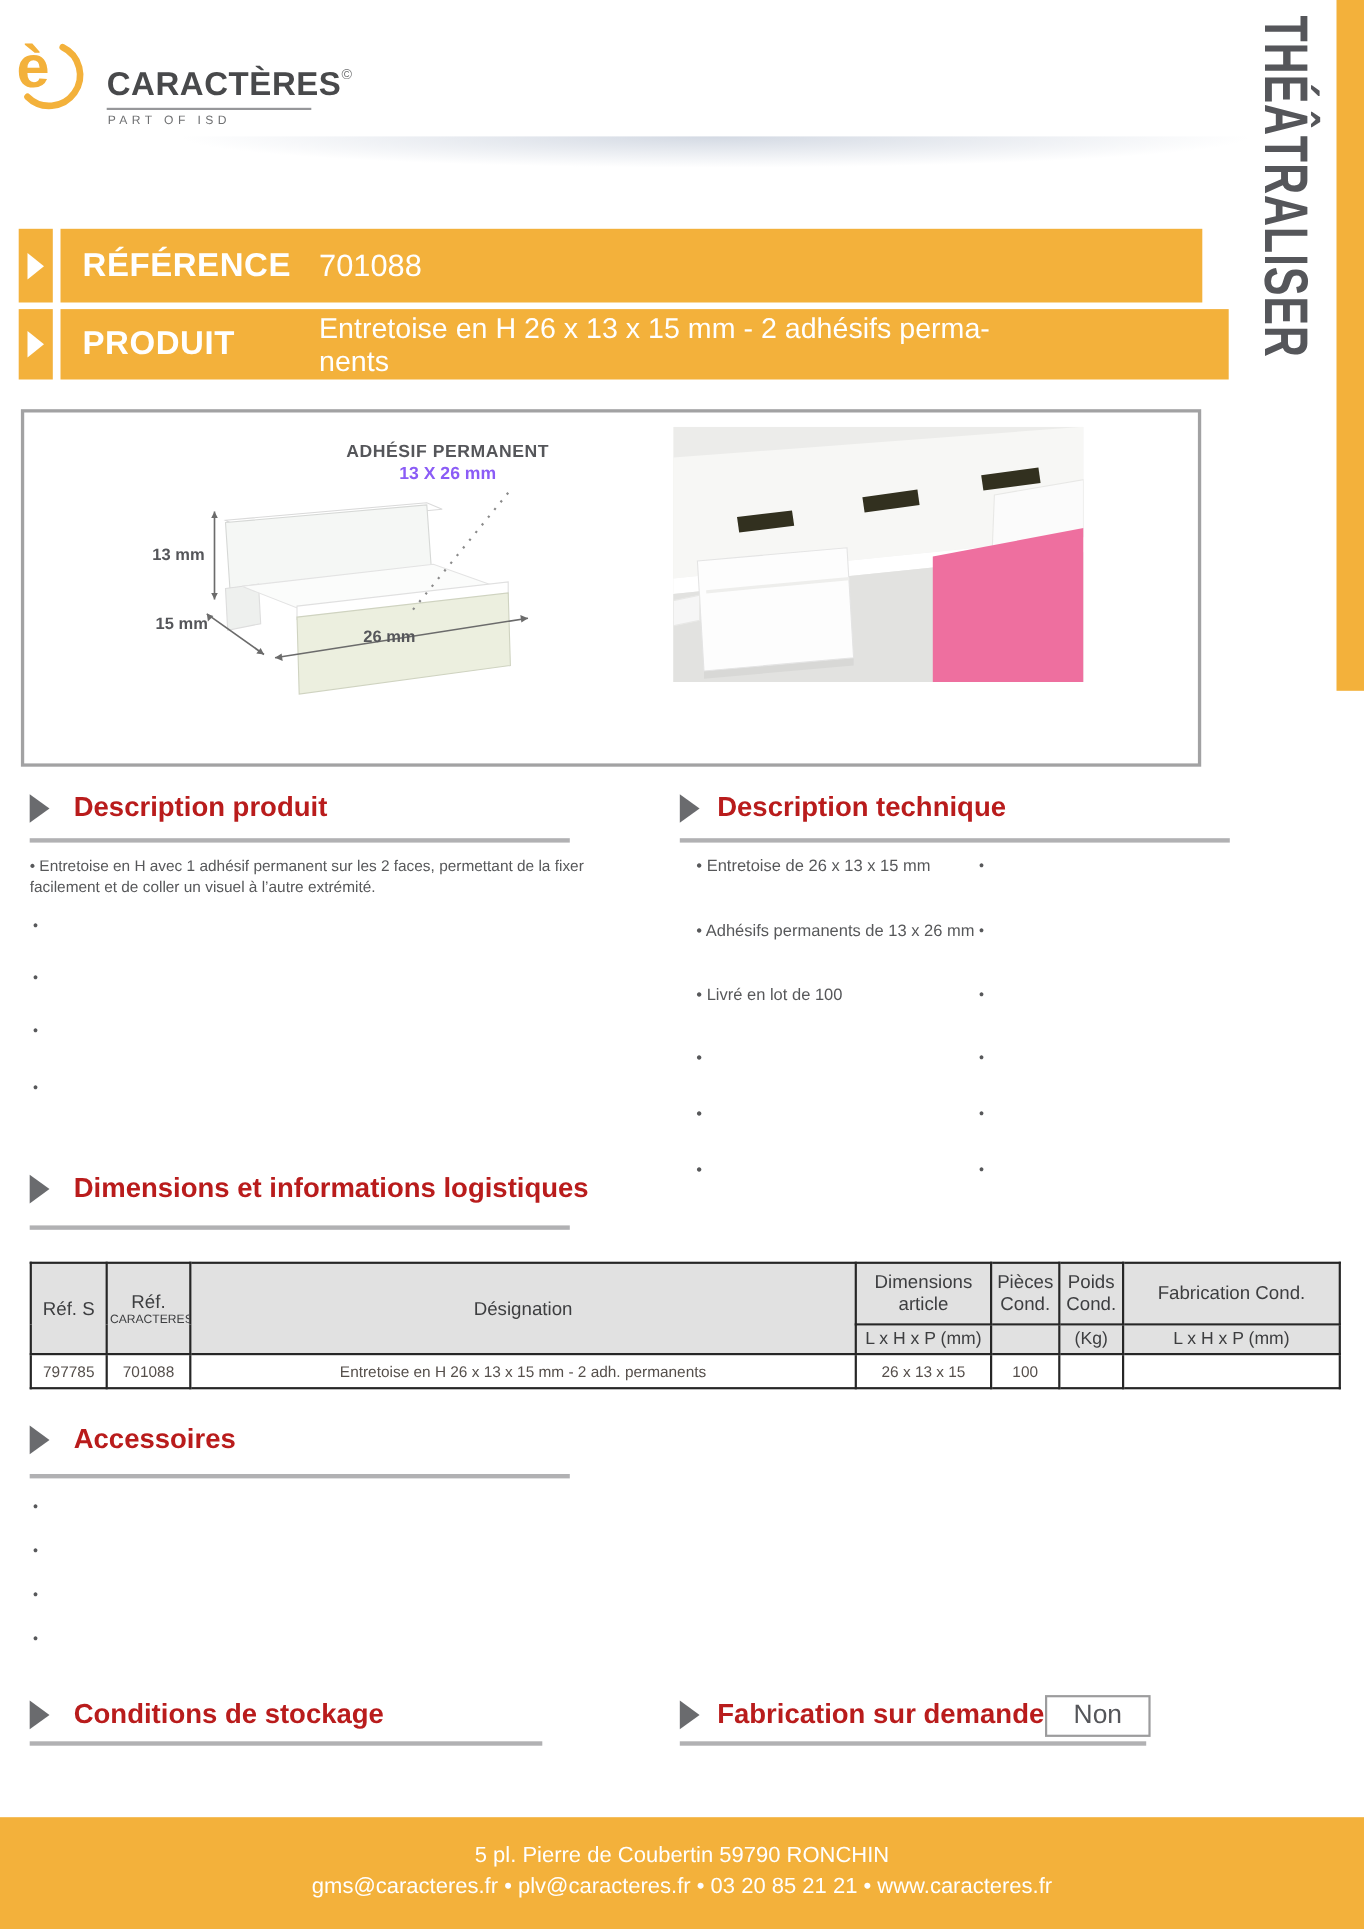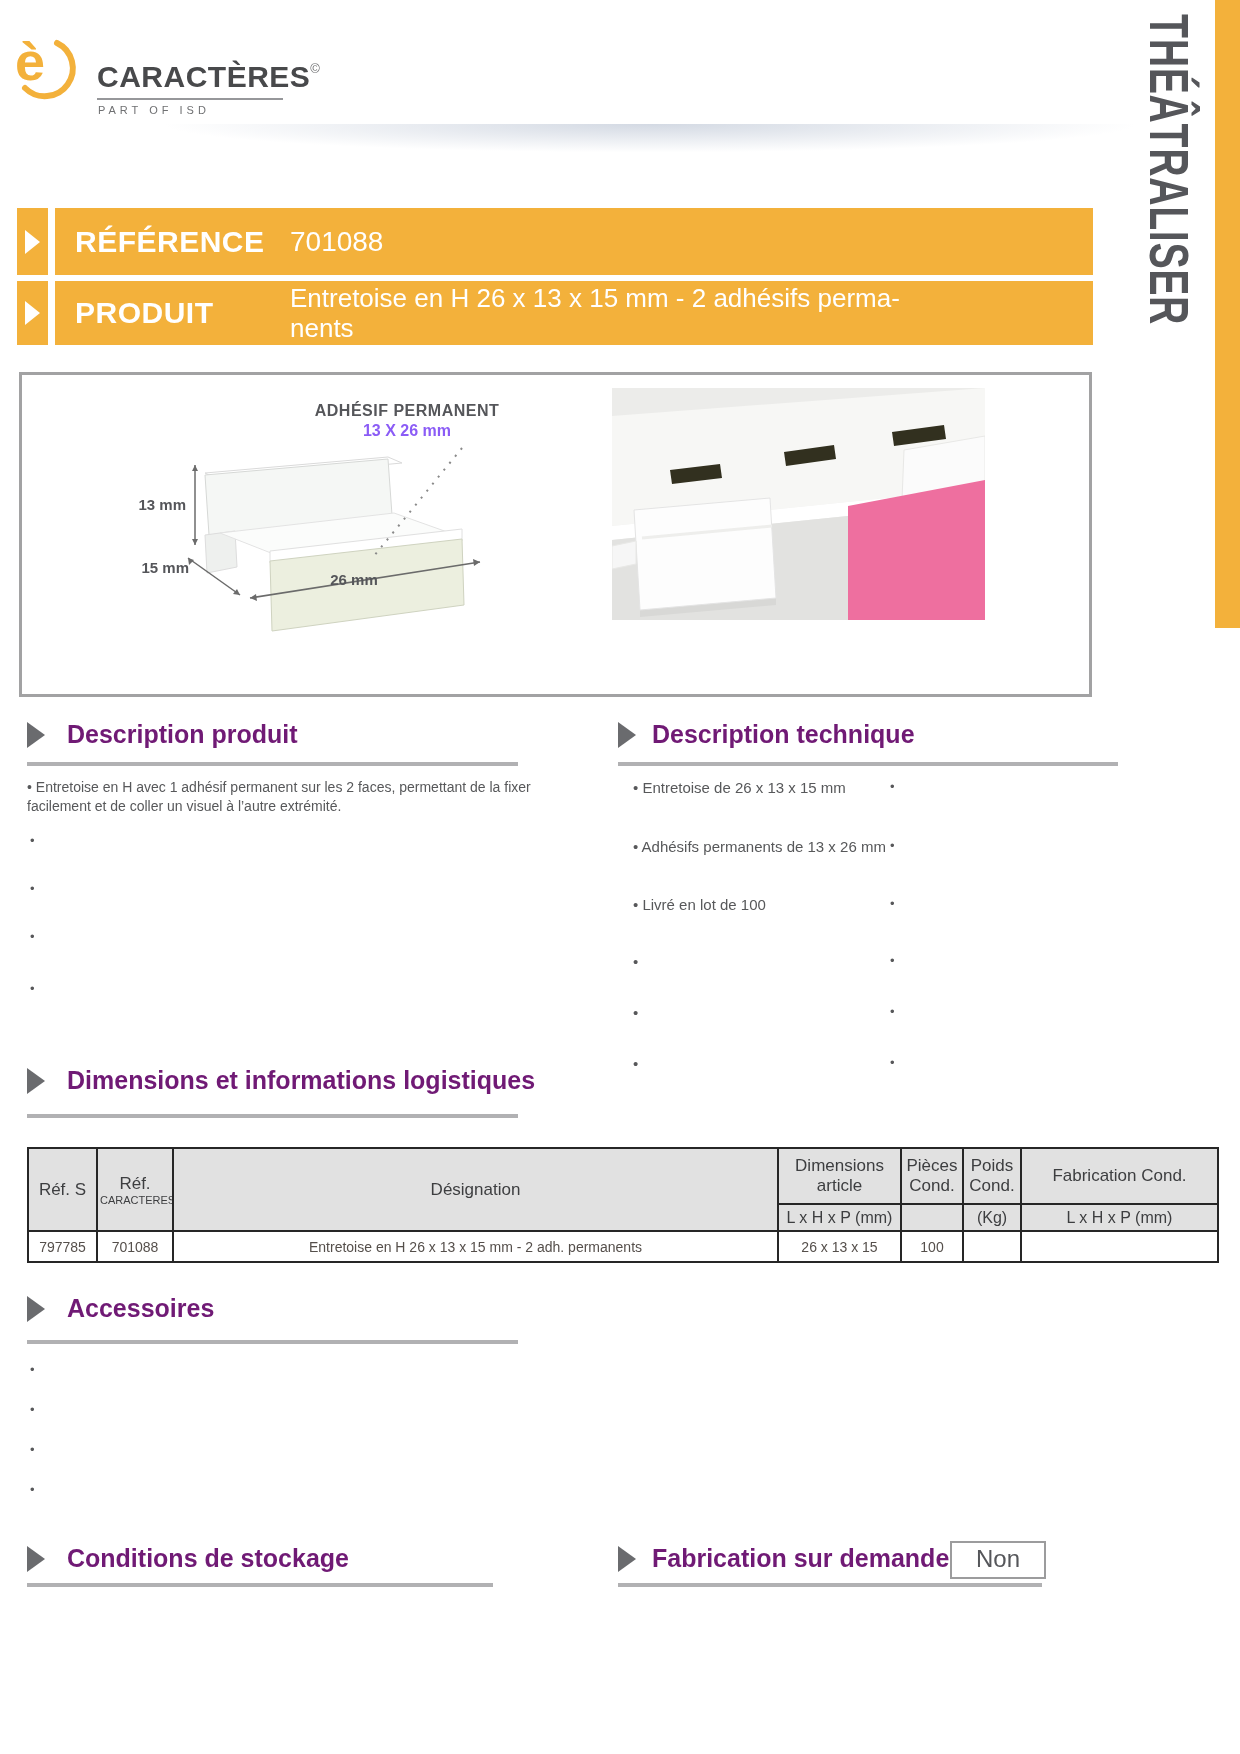--- a/index.html
+++ b/index.html
@@ -23,39 +23,39 @@
   .vertical-banner{position:absolute;left:1202px;top:14px;transform-origin:0 0;
      transform:rotate(90deg) scaleX(.70);font-size:56px;font-weight:bold;color:#55565A;
      letter-spacing:1px;white-space:nowrap;}
 
   
   .chip{position:absolute;left:17px;width:31px;background:#F3B13B;display:flex;align-items:center;justify-content:center;}
   .chip-tri{width:0;height:0;border-left:15px solid #fff;border-top:12px solid transparent;border-bottom:12px solid transparent;}
   .bar{position:absolute;left:55px;width:1038px;background:#F3B13B;color:#fff;}
   .bar-label{position:absolute;left:20px;top:50%;transform:translateY(-50%);font-size:30px;font-weight:bold;letter-spacing:.5px;}
   .bar1{top:208px;height:67px;}  .chip1{top:208px;height:67px;}
-  .bar2{top:281px;height:64px;}  .chip2{top:281px;height:64px;}
+  .bar2{top:281px;height:64px;padding-left:24px;}  .chip2{top:281px;height:64px;}
   .bar-value{position:absolute;left:235px;top:50%;transform:translateY(-50%);font-size:28px;}
   .bar-value2{position:absolute;left:235px;top:2px;font-size:26px;line-height:30px;width:790px;}
 
   
   .image-box{position:absolute;left:19px;top:372px;width:1067px;height:319px;border:3px solid #A2A2A3;background:#fff;}
   .callout1{position:absolute;left:300px;top:402px;width:214px;text-align:center;font-size:16px;font-weight:bold;color:#55565A;letter-spacing:.5px;}
   .callout2{position:absolute;left:300px;top:422px;width:214px;text-align:center;font-size:16px;font-weight:bold;color:#8b5cf6;}
   .dim-label{position:absolute;font-size:15px;font-weight:bold;color:#55565A;}
   .dim-13{left:128px;top:496px;width:58px;text-align:right;}
   .dim-15{left:131px;top:559px;width:58px;text-align:right;}
   .dim-26{left:322px;top:571px;width:64px;text-align:center;}
   .illus-svg{position:absolute;left:110px;top:440px;}
   .photo-svg{position:absolute;left:612px;top:388px;}
 
   
   .sec-arrow{position:absolute;width:0;height:0;border-left:18px solid #6A6B6E;
      border-top:13px solid transparent;border-bottom:13px solid transparent;}
-  .sec-title{position:absolute;font-size:25px;font-weight:bold;color:#701a75;}
+  .sec-title{position:absolute;font-size:25px;font-weight:bold;color:#b91c1c;}
   .sec-line{position:absolute;height:4px;background:#B1B1B3;}
 
   .para{position:absolute;left:27px;top:778px;width:505px;font-size:14px;line-height:19px;color:#57585A;}
   .dot{position:absolute;font-size:13px;color:#57585A;}
   .tech-row{position:absolute;left:633px;width:530px;font-size:15px;color:#57585A;}
   .tech-row .dot-r{position:absolute;left:257px;top:0;font-size:13px;}
 
   
   .log-table{position:absolute;left:27px;top:1147px;width:1190px;border-collapse:collapse;table-layout:fixed;}
   .log-table th,.log-table td{border:2px solid #262626;text-align:center;vertical-align:middle;padding:0 2px;overflow:hidden;}
@@ -239,14 +239,18 @@
 
   <div class="sec-arrow" style="left:27px;top:1546px;"></div>
   <div class="sec-title" style="left:67px;top:1544px;">Conditions de stockage</div>
   <div class="sec-line" style="left:27px;top:1583px;width:466px;"></div>
 
   <div class="sec-arrow" style="left:618px;top:1546px;"></div>
   <div class="sec-title" style="left:652px;top:1544px;">Fabrication sur demande</div>
   <div class="sec-line" style="left:618px;top:1583px;width:424px;"></div>
   <div class="non-box">Non</div>
 
+  <div class="footer">
+    <div class="footer-l1">5 pl. Pierre de Coubertin 59790 RONCHIN</div>
+    <div class="footer-l2">gms@caracteres.fr • plv@caracteres.fr • 03 20 85 21 21 • www.caracteres.fr</div>
+  </div>
 
 </div>
 
 </body></html>

